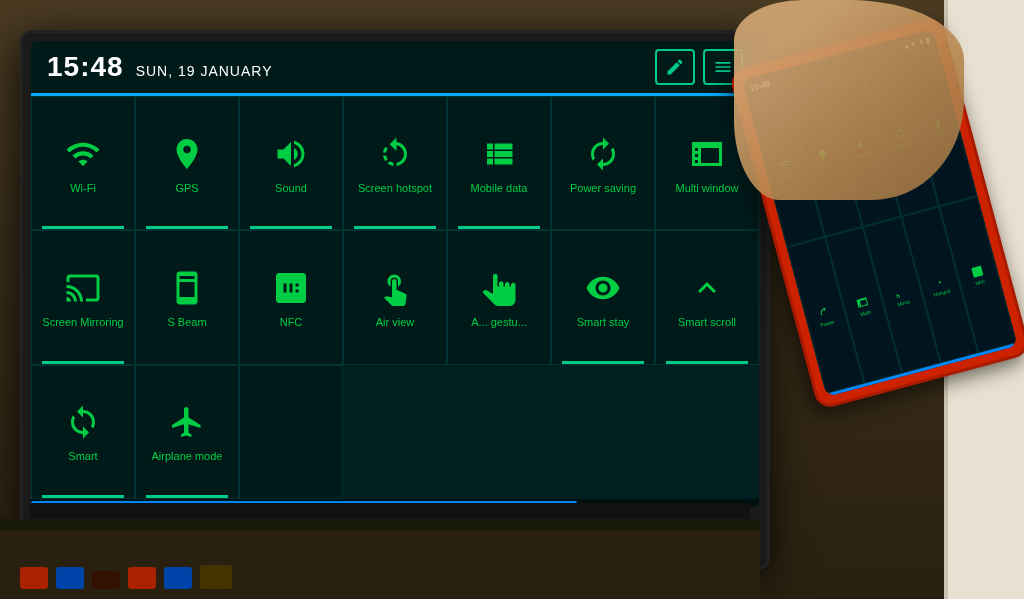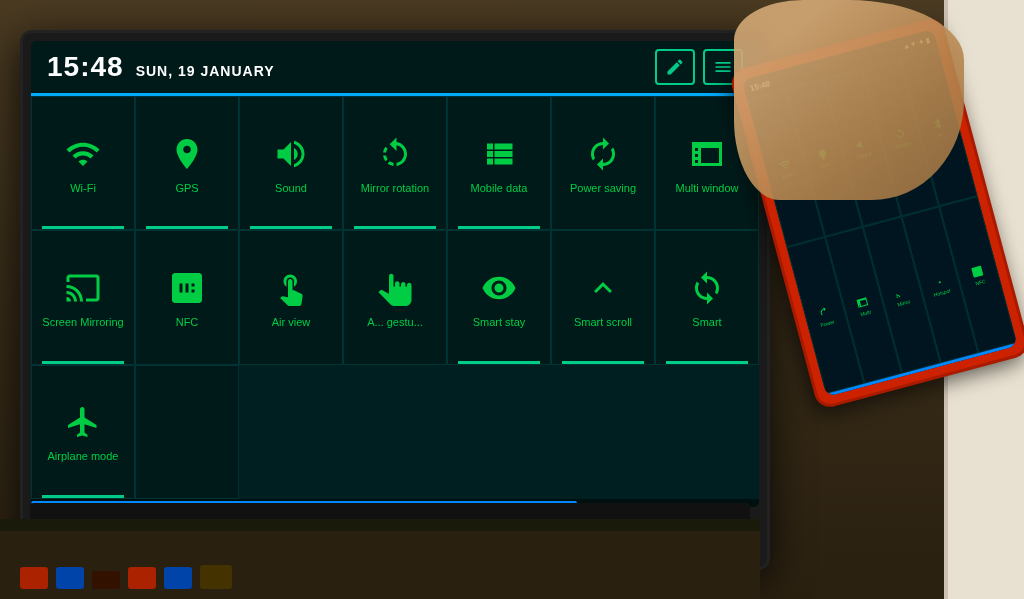--- a/index.html
+++ b/index.html
@@ -96,21 +96,21 @@
     .time {
       color: #ffffff;
       font-size: 28px;
       font-weight: bold;
       letter-spacing: 1px;
     }
 
     .date {
       color: #ffffff;
       font-size: 14px;
-      font-weight: 700;
+      font-weight: 400;
       letter-spacing: 1px;
     }
 
     .status-icons {
       display: flex;
       gap: 8px;
       align-items: center;
     }
 
     .status-icon-btn {
@@ -435,21 +435,21 @@
           </div>
           <span class="item-label">Sound</span>
         </div>
 
         <div class="grid-item has-bottom-line">
           <div class="item-icon">
             <svg viewBox="0 0 24 24">
                 <path d="M7.11 8.53L5.7 7.11C4.8 8.27 4.24 9.61 4.07 11h2.02c.14-.87.49-1.72 1.02-2.47zM6.09 13H4.07c.17 1.39.72 2.73 1.62 3.89l1.41-1.42c-.52-.75-.87-1.59-1.01-2.47zm1.01 5.32c1.16.9 2.51 1.44 3.9 1.61V17.9c-.87-.15-1.71-.49-2.46-1.03L7.1 18.32zM13 4.07V1L8.45 5.55 13 10V6.09c2.84.48 5 2.94 5 5.91s-2.16 5.43-5 5.91v2.02c3.95-.49 7-3.85 7-7.93s-3.05-7.44-7-7.93z"></path>
               </svg>
           </div>
-          <span class="item-label">Mirror rotation</span>
+          <span class="item-label">Screen hotspot</span>
         </div>
 
 
 
         <div class="grid-item has-bottom-line">
           <div class="item-icon">
             <svg viewBox="0 0 24 24">
                 <path d="M4 14h4v-4H4v4zm0 5h4v-4H4v4zM4 9h4V5H4v4zm5 5h12v-4H9v4zm0 5h12v-4H9v4zM9 5v4h12V5H9z"></path>
               </svg>
           </div>
@@ -477,20 +477,28 @@
         <div class="grid-item has-bottom-line">
           <div class="item-icon">
             <svg viewBox="0 0 24 24">
                 <path d="M1 18v3h3c0-1.66-1.34-3-3-3zm0-4v2c2.76 0 5 2.24 5 5h2c0-3.87-3.13-7-7-7zm0-4v2c4.97 0 9 4.03 9 9h2c0-6.08-4.93-11-11-11zm20-7H3c-1.1 0-2 .9-2 2v3h2V5h18v14h-7v2h7c1.1 0 2-.9 2-2V5c0-1.1-.9-2-2-2z"></path>
               </svg>
           </div>
           <span class="item-label">Screen Mirroring</span>
         </div>
 
 
+        <div class="grid-item">
+          <div class="item-icon">
+            <svg viewBox="0 0 24 24">
+                <path d="M17 1H7c-1.1 0-2 .9-2 2v18c0 1.1.9 2 2 2h10c1.1 0 2-.9 2-2V3c0-1.1-.9-2-2-2zM7 6V4h10v2H7zm10 12H7V8h10v10z"></path>
+              </svg>
+          </div>
+          <span class="item-label">S Beam</span>
+        </div>
 
         <div class="grid-item">
           <div class="item-icon">
             <svg viewBox="0 0 24 24">
                 <path d="M20 2H4c-1.1 0-2 .9-2 2v16c0 1.1.9 2 2 2h16c1.1 0 2-.9 2-2V4c0-1.1-.9-2-2-2zM9 15H7V9h2v6zm4 0h-2V9h2v6zm4 0h-2v-2h2v2zm0-4h-2V9h2v2z"></path>
               </svg>
           </div>
           <span class="item-label">NFC</span>
         </div>
 

